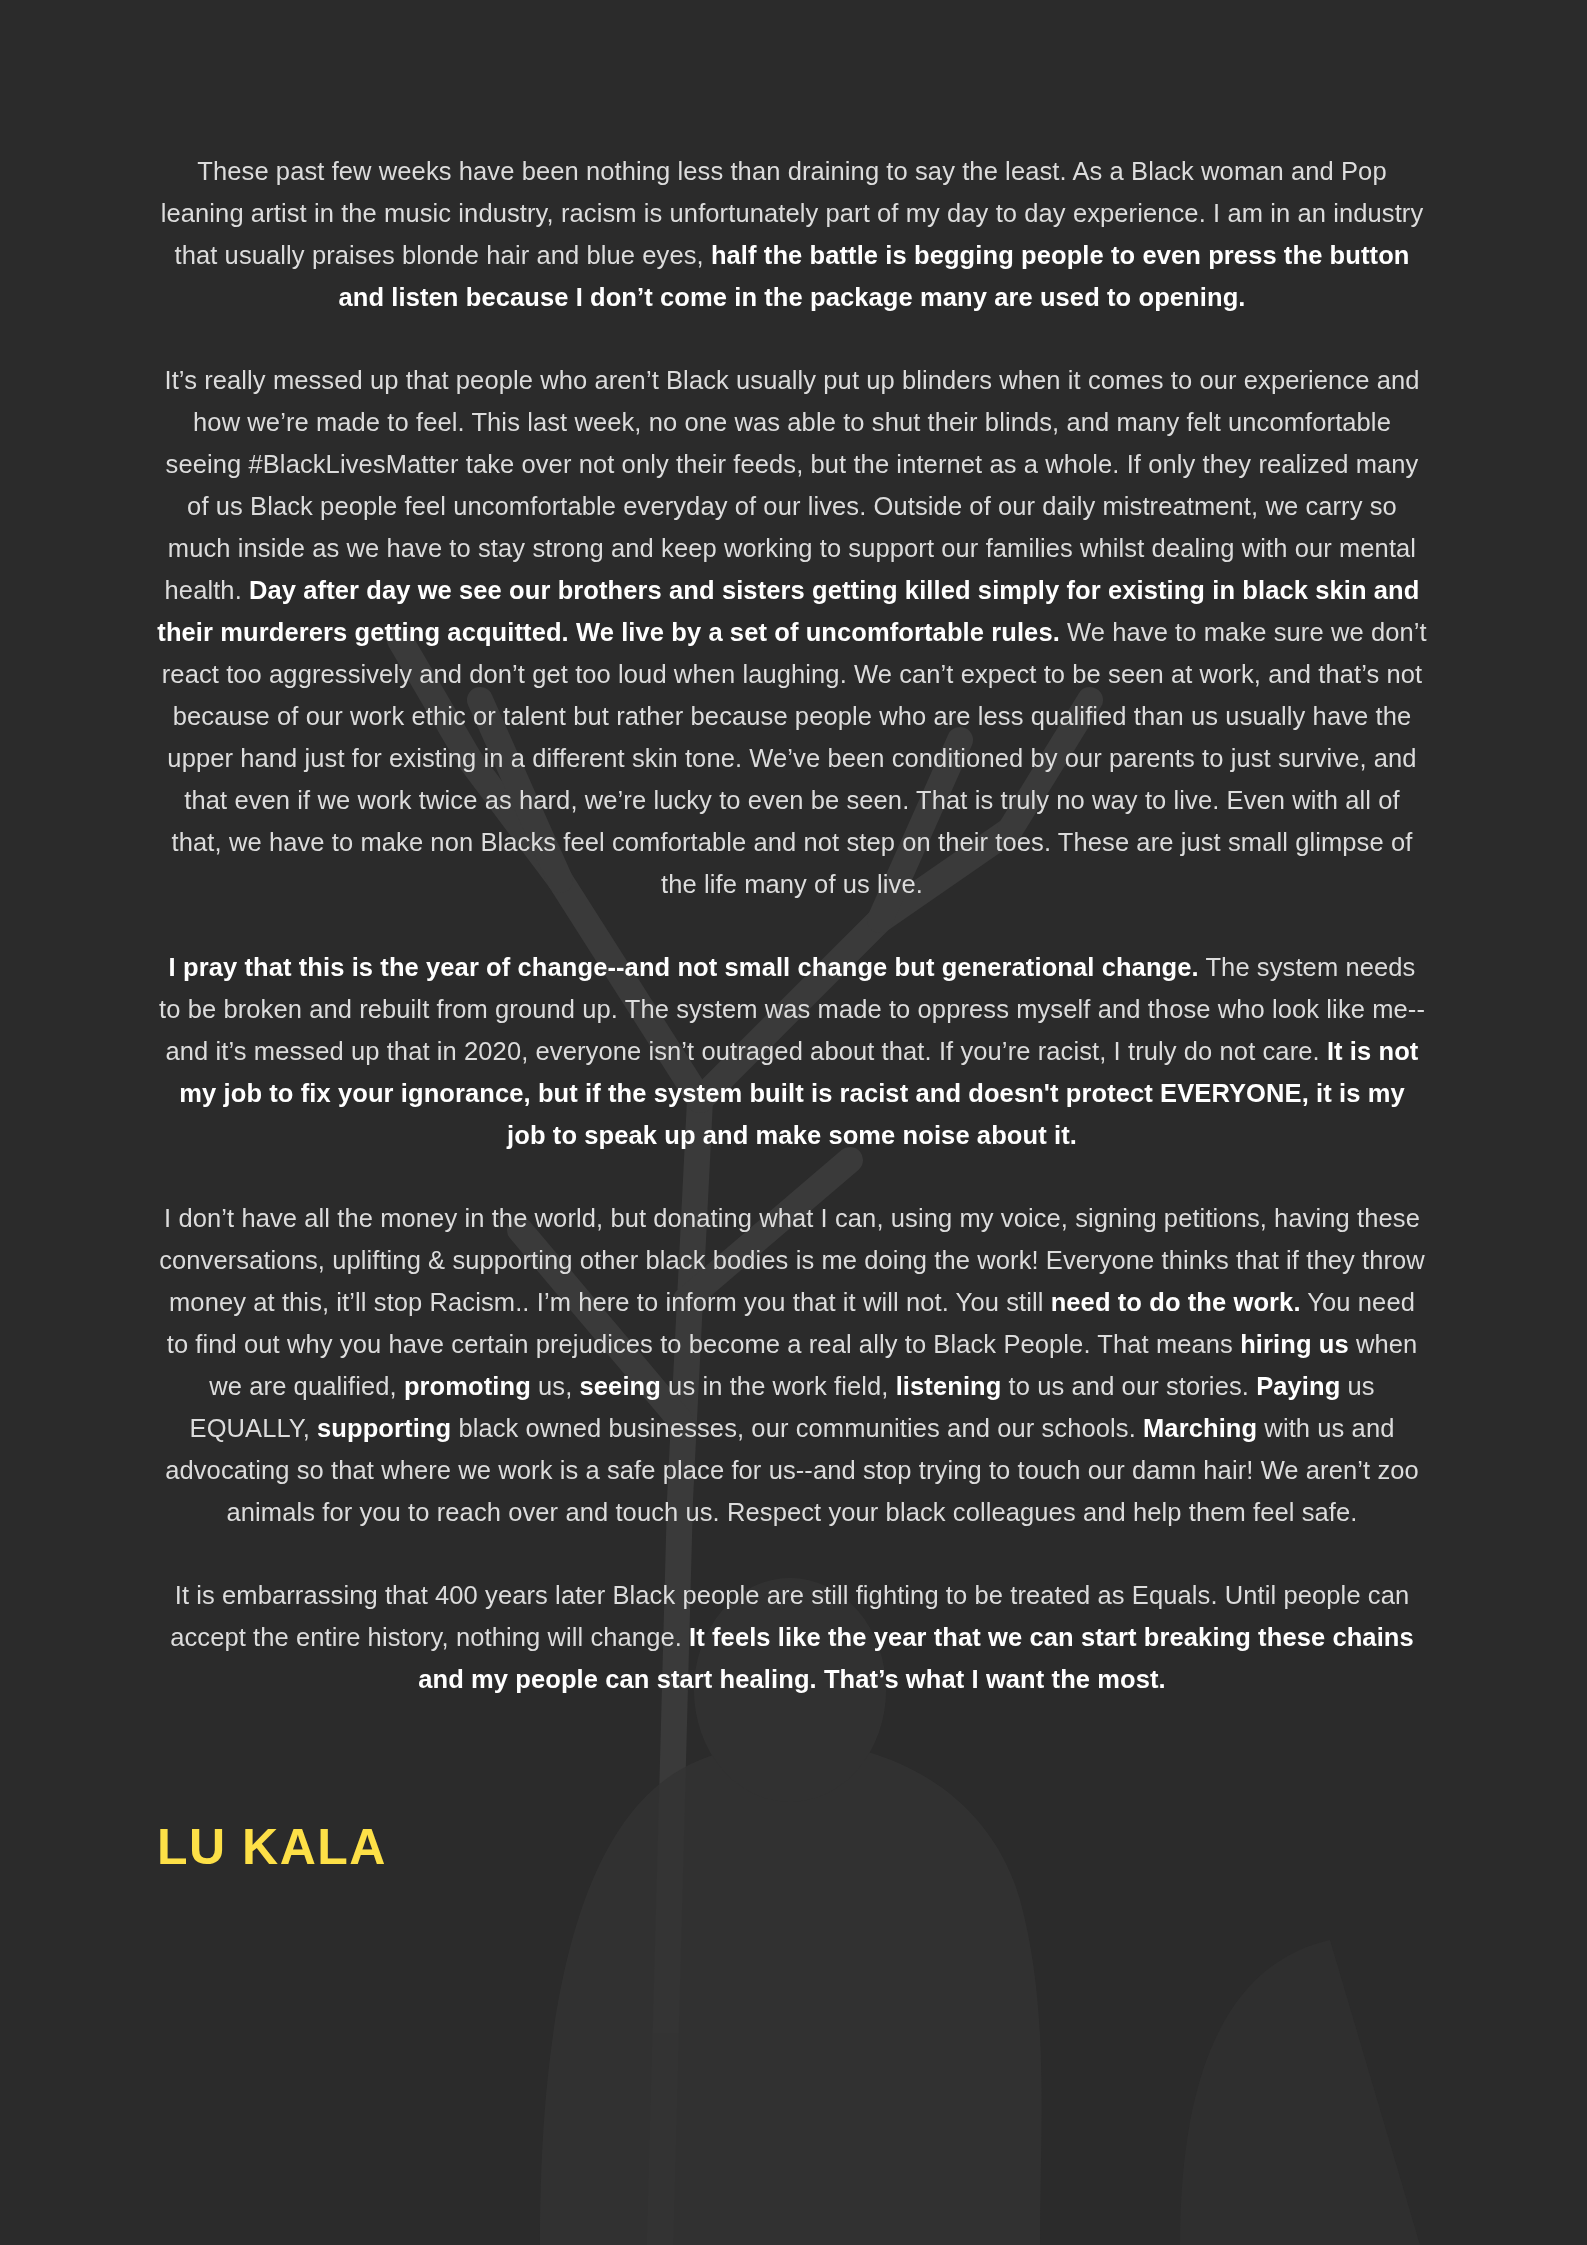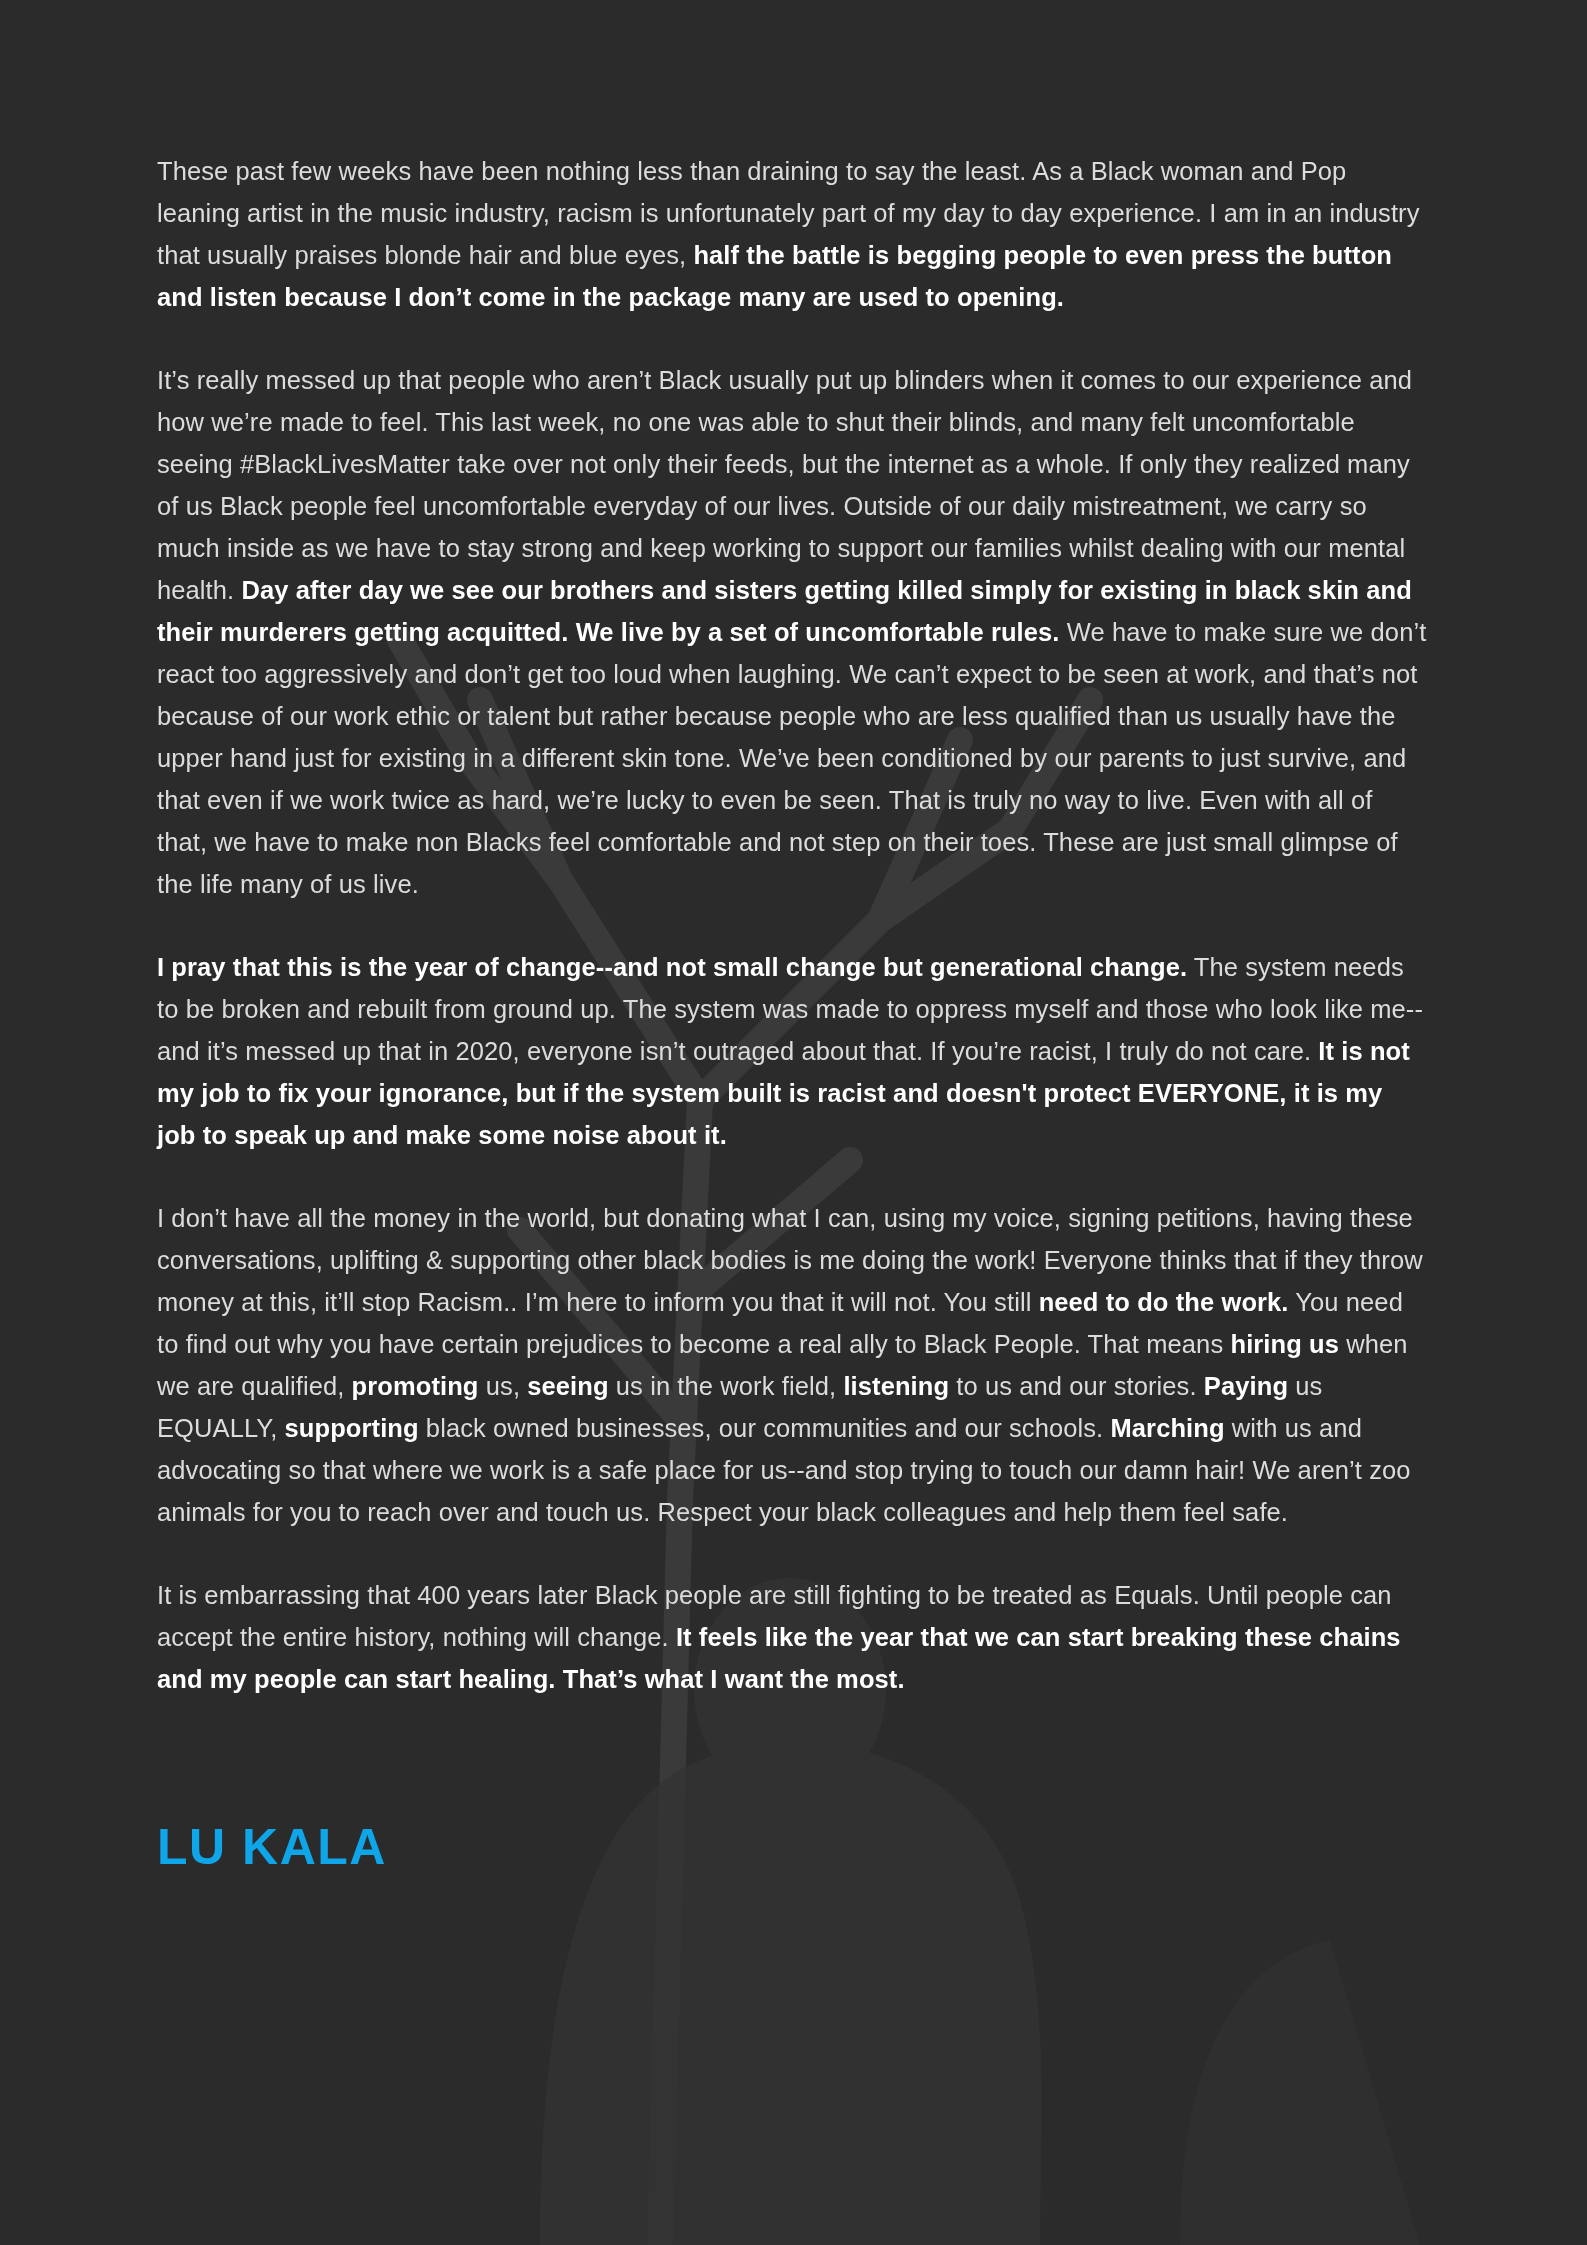--- a/index.html
+++ b/index.html
@@ -27,31 +27,31 @@
     position: relative;
     padding: 150px 160px 0 157px;
     box-sizing: border-box;
   }
   .statement p {
     color: #dcdcdc;
     font-size: 25.5px;
     line-height: 42px;
     margin: 0 0 41px 0;
     letter-spacing: 0.1px;
-    text-align: left;
+    text-align: center;
   }
   .statement p:last-child { margin-bottom: 8px; }
   .statement b {
     color: #ffffff;
     font-weight: bold;
   }
   .signature {
     position: relative;
     margin-top: 118px;
-    color: #0ea5e9;
+    color: #fde047;
     font-size: 50px;
     font-weight: bold;
     letter-spacing: 1.5px;
     padding-left: 157px;
   }
 </style>
 </head>
 <body>
 
 <div class="page">

